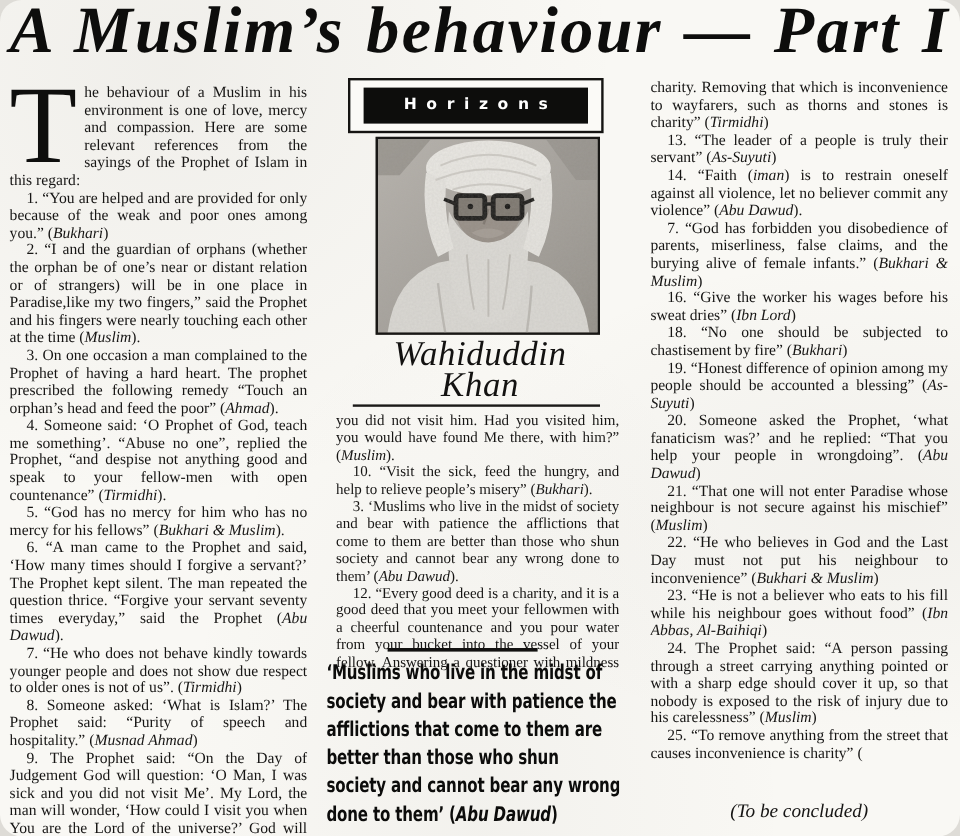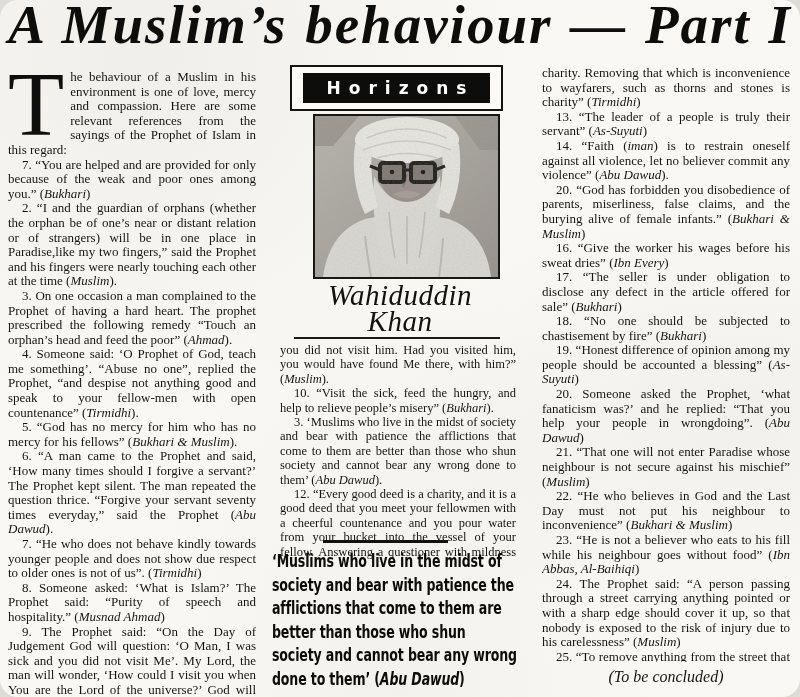--- a/index.html
+++ b/index.html
@@ -20,21 +20,21 @@
   .col-right .items-block{height:596px;overflow:hidden;}
   .para{margin:0;text-indent:14px;}
   .para.noind{text-indent:0;}
   .it{font-style:italic;}
   .intro{text-indent:0;}
   .dropcap{float:left;font-size:92px;line-height:64px;height:62px;margin:2px 6px 0 0;color:#0e0e0d;}
   
   .banner-outer{margin:1px 0 0 20px;width:209px;height:42px;border:2px solid #151412;background:#fbfaf7;
                 display:flex;align-items:center;justify-content:center;box-sizing:content-box;}
   .banner-inner{width:187px;height:30px;line-height:30px;background:#0d0d0c;color:#ffffff;text-align:center;
-                font-family:"DejaVu Sans", sans-serif;font-weight:bold;font-size:17px;
+                font-family:"DejaVu Sans", sans-serif;font-weight:bold;font-size:13px;
                 letter-spacing:8px;text-indent:8px;}
   .photo{margin:3px 0 0 43px;width:183px;height:161px;border:2px solid #181715;background:#a9a59f;overflow:hidden;}
   .caption{margin:3px 0 0 25px;width:210px;text-align:center;font-style:italic;
            font-size:29px;line-height:26px;letter-spacing:0.5px;color:#131211;font-family:Liberation Serif, serif;}
   .caption-rule{margin:3px 0 0 24px;width:206px;height:2px;background:#1b1a18;}
   .midtext{margin:4px 0 0 10px;width:236px;text-align:justify;height:216px;overflow:hidden;
            font-size:12.5px;line-height:14.4px;}
   .quote-rule{position:absolute;left:53px;top:476px;width:125px;height:3px;background:#121110;}
   .pullquote{position:absolute;left:2px;top:486px;width:334px;transform:scaleX(0.74);transform-origin:0 0;
              font-family:"DejaVu Sans", sans-serif;font-weight:bold;font-size:17px;line-height:23.5px;
@@ -46,21 +46,21 @@
 </head>
 <body>
 
 <div id="page">
 
   <h1 class="title">A Muslim’s behaviour — Part I</h1>
 
   <div class="col col-left">
     <p class="para intro"><span class="dropcap">T</span><span>he behaviour of a Muslim in his environment is one of love, mercy and compassion. Here are some relevant references from the sayings of the Prophet of Islam in this regard:</span></p>
     <div class="items-block">
-        <p class="para"><span>7. “You are helped and are provided for only because of the weak and poor ones among you.” (</span><span class="it">Bukhari</span><span>)</span></p>
+        <p class="para"><span>1. “You are helped and are provided for only because of the weak and poor ones among you.” (</span><span class="it">Bukhari</span><span>)</span></p>
         <p class="para"><span>2. “I and the guardian of orphans (whether the orphan be of one’s near or distant relation or of strangers) will be in one place in Paradise,like my two fingers,” said the Prophet and his fingers were nearly touching each other at the time (</span><span class="it">Muslim</span><span>).</span></p>
         <p class="para"><span>3. On one occasion a man complained to the Prophet of having a hard heart. The prophet prescribed the following remedy “Touch an orphan’s head and feed the poor” (</span><span class="it">Ahmad</span><span>).</span></p>
         <p class="para"><span>4. Someone said: ‘O Prophet of God, teach me something’. “Abuse no one”, replied the Prophet, “and despise not anything good and speak to your fellow-men with open countenance” (</span><span class="it">Tirmidhi</span><span>).</span></p>
         <p class="para"><span>5. “God has no mercy for him who has no mercy for his fellows” (</span><span class="it">Bukhari &amp; Muslim</span><span>).</span></p>
         <p class="para"><span>6. “A man came to the Prophet and said, ‘How many times should I forgive a servant?’ The Prophet kept silent. The man repeated the question thrice. “Forgive your servant seventy times everyday,” said the Prophet (</span><span class="it">Abu Dawud</span><span>).</span></p>
         <p class="para"><span>7. “He who does not behave kindly towards younger people and does not show due respect to older ones is not of us”. (</span><span class="it">Tirmidhi</span><span>)</span></p>
         <p class="para"><span>8. Someone asked: ‘What is Islam?’ The Prophet said: “Purity of speech and hospitality.” (</span><span class="it">Musnad Ahmad</span><span>)</span></p>
         <p class="para"><span>9. The Prophet said: “On the Day of Judgement God will question: ‘O Man, I was sick and you did not visit Me’. My Lord, the man will wonder, ‘How could I visit you when You are the Lord of the universe?’ God will remind! ‘My so and so servant was sick and</span></p>
       </div>
   </div>
@@ -123,23 +123,22 @@
     <div class="pullquote items-block">
         <p class="para noind"><span>‘Muslims who live in the midst of society and bear with patience the afflictions that come to them are better than those who shun society and cannot bear any wrong done to them’ (</span><span class="it">Abu Dawud</span><span>)</span></p>
       </div>
   </div>
 
   <div class="col col-right">
     <div class="items-block">
         <p class="para noind"><span>charity. Removing that which is inconvenience to wayfarers, such as thorns and stones is charity” (</span><span class="it">Tirmidhi</span><span>)</span></p>
         <p class="para"><span>13. “The leader of a people is truly their servant” (</span><span class="it">As-Suyuti</span><span>)</span></p>
         <p class="para"><span>14. “Faith (</span><span class="it">iman</span><span>) is to restrain oneself against all violence, let no believer commit any violence” (</span><span class="it">Abu Dawud</span><span>).</span></p>
-        <p class="para"><span>20. “God has forbidden you disobedience of parents, miserliness, false claims, and the burying alive of female infants.” (</span><span class="it">Bukhari &amp; Muslim</span><span>)</span></p>
-        <p class="para"><span>16. “Give the worker his wages before his sweat dries” (</span><span class="it">Ibn Every</span><span>)</span></p>
-        <p class="para"><span>17. “The seller is under obligation to disclose any defect in the article offered for sale” (</span><span class="it">Bukhari</span><span>)</span></p>
+        <p class="para"><span>7. “God has forbidden you disobedience of parents, miserliness, false claims, and the burying alive of female infants.” (</span><span class="it">Bukhari &amp; Muslim</span><span>)</span></p>
+        <p class="para"><span>16. “Give the worker his wages before his sweat dries” (</span><span class="it">Ibn Lord</span><span>)</span></p>
         <p class="para"><span>18. “No one should be subjected to chastisement by fire” (</span><span class="it">Bukhari</span><span>)</span></p>
         <p class="para"><span>19. “Honest difference of opinion among my people should be accounted a blessing” (</span><span class="it">As-Suyuti</span><span>)</span></p>
         <p class="para"><span>20. Someone asked the Prophet, ‘what fanaticism was?’ and he replied: “That you help your people in wrongdoing”. (</span><span class="it">Abu Dawud</span><span>)</span></p>
         <p class="para"><span>21. “That one will not enter Paradise whose neighbour is not secure against his mischief” (</span><span class="it">Muslim</span><span>)</span></p>
         <p class="para"><span>22. “He who believes in God and the Last Day must not put his neighbour to inconvenience” (</span><span class="it">Bukhari &amp; Muslim</span><span>)</span></p>
         <p class="para"><span>23. “He is not a believer who eats to his fill while his neighbour goes without food” (</span><span class="it">Ibn Abbas, Al-Baihiqi</span><span>)</span></p>
         <p class="para"><span>24. The Prophet said: “A person passing through a street carrying anything pointed or with a sharp edge should cover it up, so that nobody is exposed to the risk of injury due to his carelessness” (</span><span class="it">Muslim</span><span>)</span></p>
         <p class="para"><span>25. “To remove anything from the street that causes inconvenience is charity” (</span></p>
       </div>
     <div class="footer-note">(To be concluded)</div>

